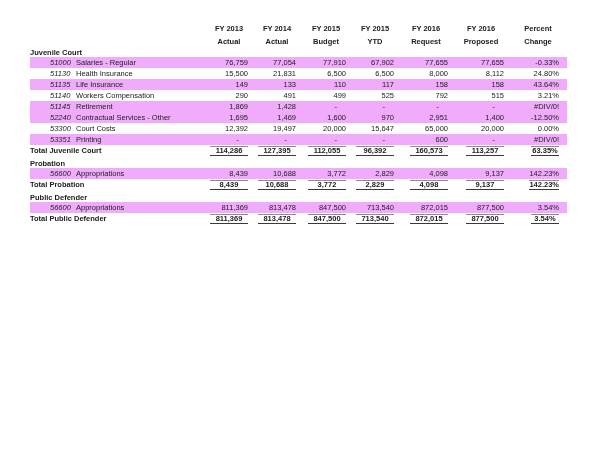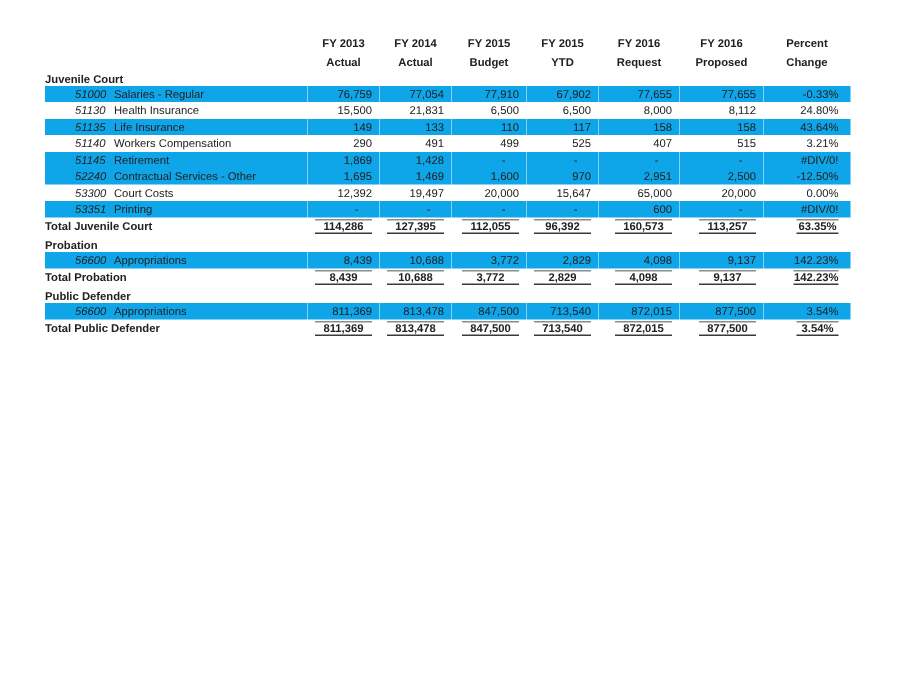--- a/index.html
+++ b/index.html
@@ -30,21 +30,21 @@
   }
   thead td {
     font-weight: 700;
     text-align: center;
     vertical-align: bottom;
     height: 13px;
   }
   .section-row td { font-weight: 700; height: 11px; vertical-align: bottom; }
   .data-row td    { height: 11px; vertical-align: middle; }
   .total-row td   { font-weight: 700; height: 12px; vertical-align: middle; }
-  .shaded td { background: #0ea5e9; }
+  .shaded td { background: #f0abfc; }
   .lbl { text-align: left; margin-top: 42px; }
   .code {
     display: inline-block;
     margin-left: 20px;
     width: 21px;
     font-style: italic;
   }
   .acct { margin-left: 5px; }
   .num { text-align: right; padding-right: 5px; }
   .pct { padding-right: 8px; }
@@ -144,21 +144,21 @@
           <td class="num">158</td>
           <td class="num pct">43.64%</td>
         </tr>
 
       <tr class="data-row">
           <td class="lbl"><span class="code">51140</span><span class="acct">Workers Compensation</span></td>
           <td class="num">290</td>
           <td class="num">491</td>
           <td class="num">499</td>
           <td class="num">525</td>
-          <td class="num">407</td>
+          <td class="num">792</td>
           <td class="num">515</td>
           <td class="num pct">3.21%</td>
         </tr>
 
       <tr class="data-row shaded">
           <td class="lbl"><span class="code">51145</span><span class="acct">Retirement</span></td>
           <td class="num">1,869</td>
           <td class="num">1,428</td>
           <td class="num dash">-</td>
           <td class="num dash">-</td>
@@ -168,21 +168,21 @@
         </tr>
 
 
       <tr class="data-row shaded">
           <td class="lbl"><span class="code">52240</span><span class="acct">Contractual Services - Other</span></td>
           <td class="num">1,695</td>
           <td class="num">1,469</td>
           <td class="num">1,600</td>
           <td class="num">970</td>
           <td class="num">2,951</td>
-          <td class="num">2,500</td>
+          <td class="num">1,400</td>
           <td class="num pct">-12.50%</td>
         </tr>
 
       <tr class="data-row">
           <td class="lbl"><span class="code">53300</span><span class="acct">Court Costs</span></td>
           <td class="num">12,392</td>
           <td class="num">19,497</td>
           <td class="num">20,000</td>
           <td class="num">15,647</td>
           <td class="num">65,000</td>

